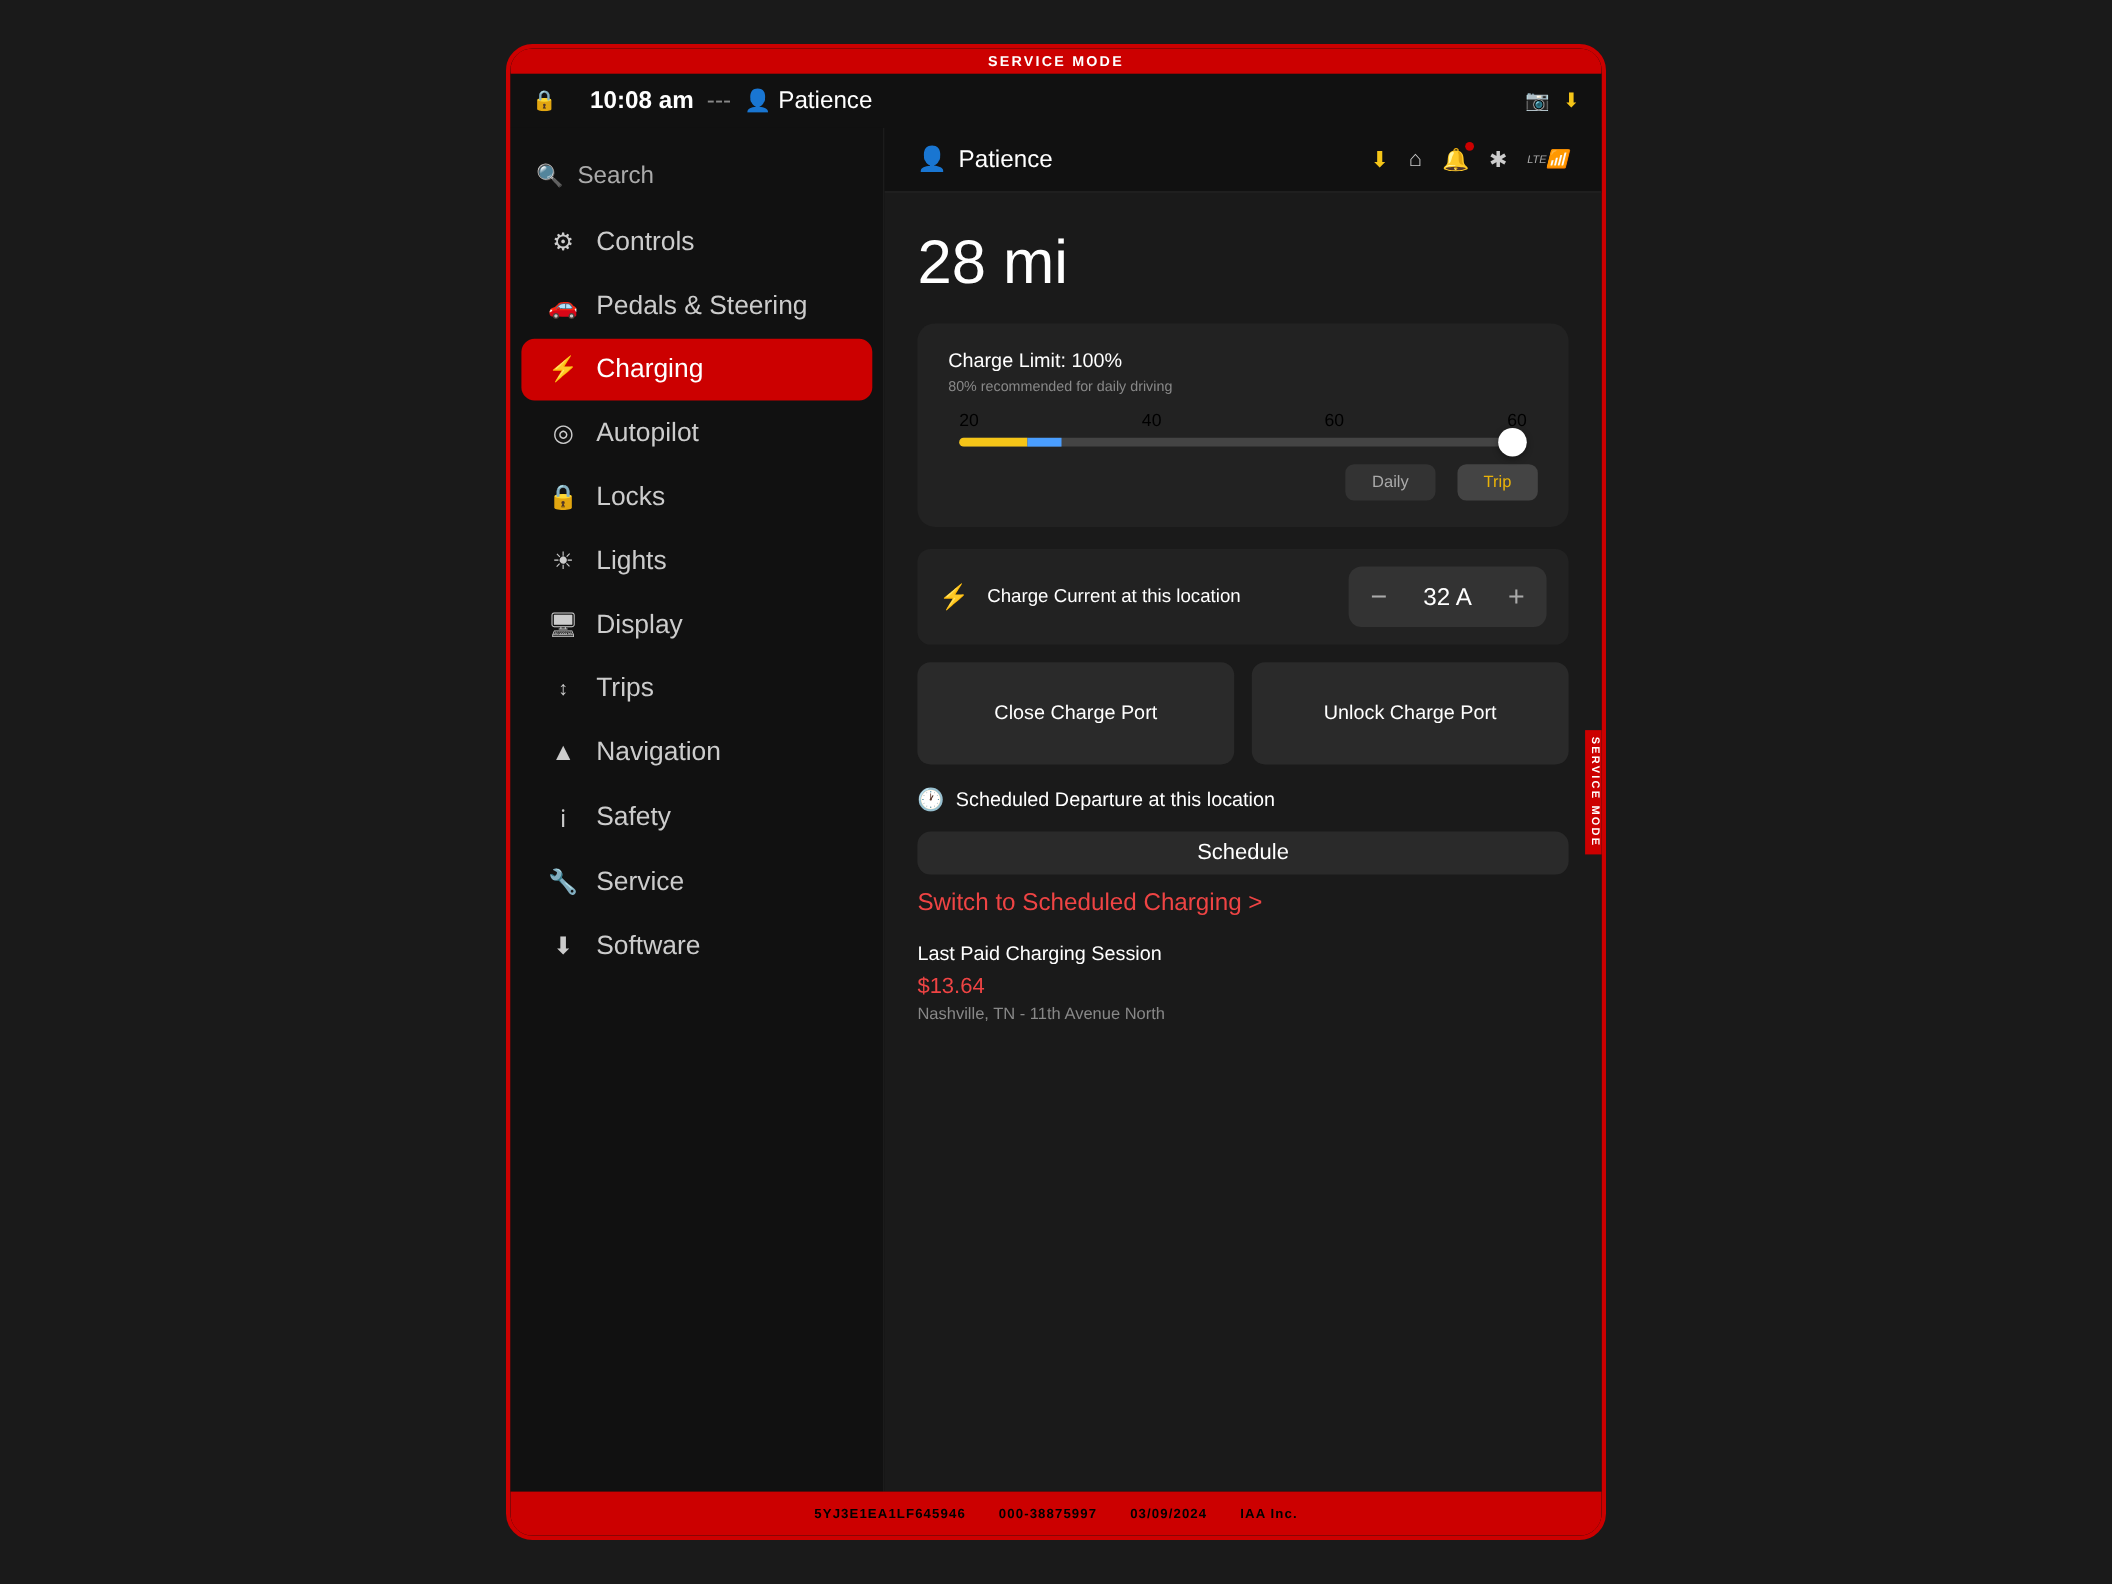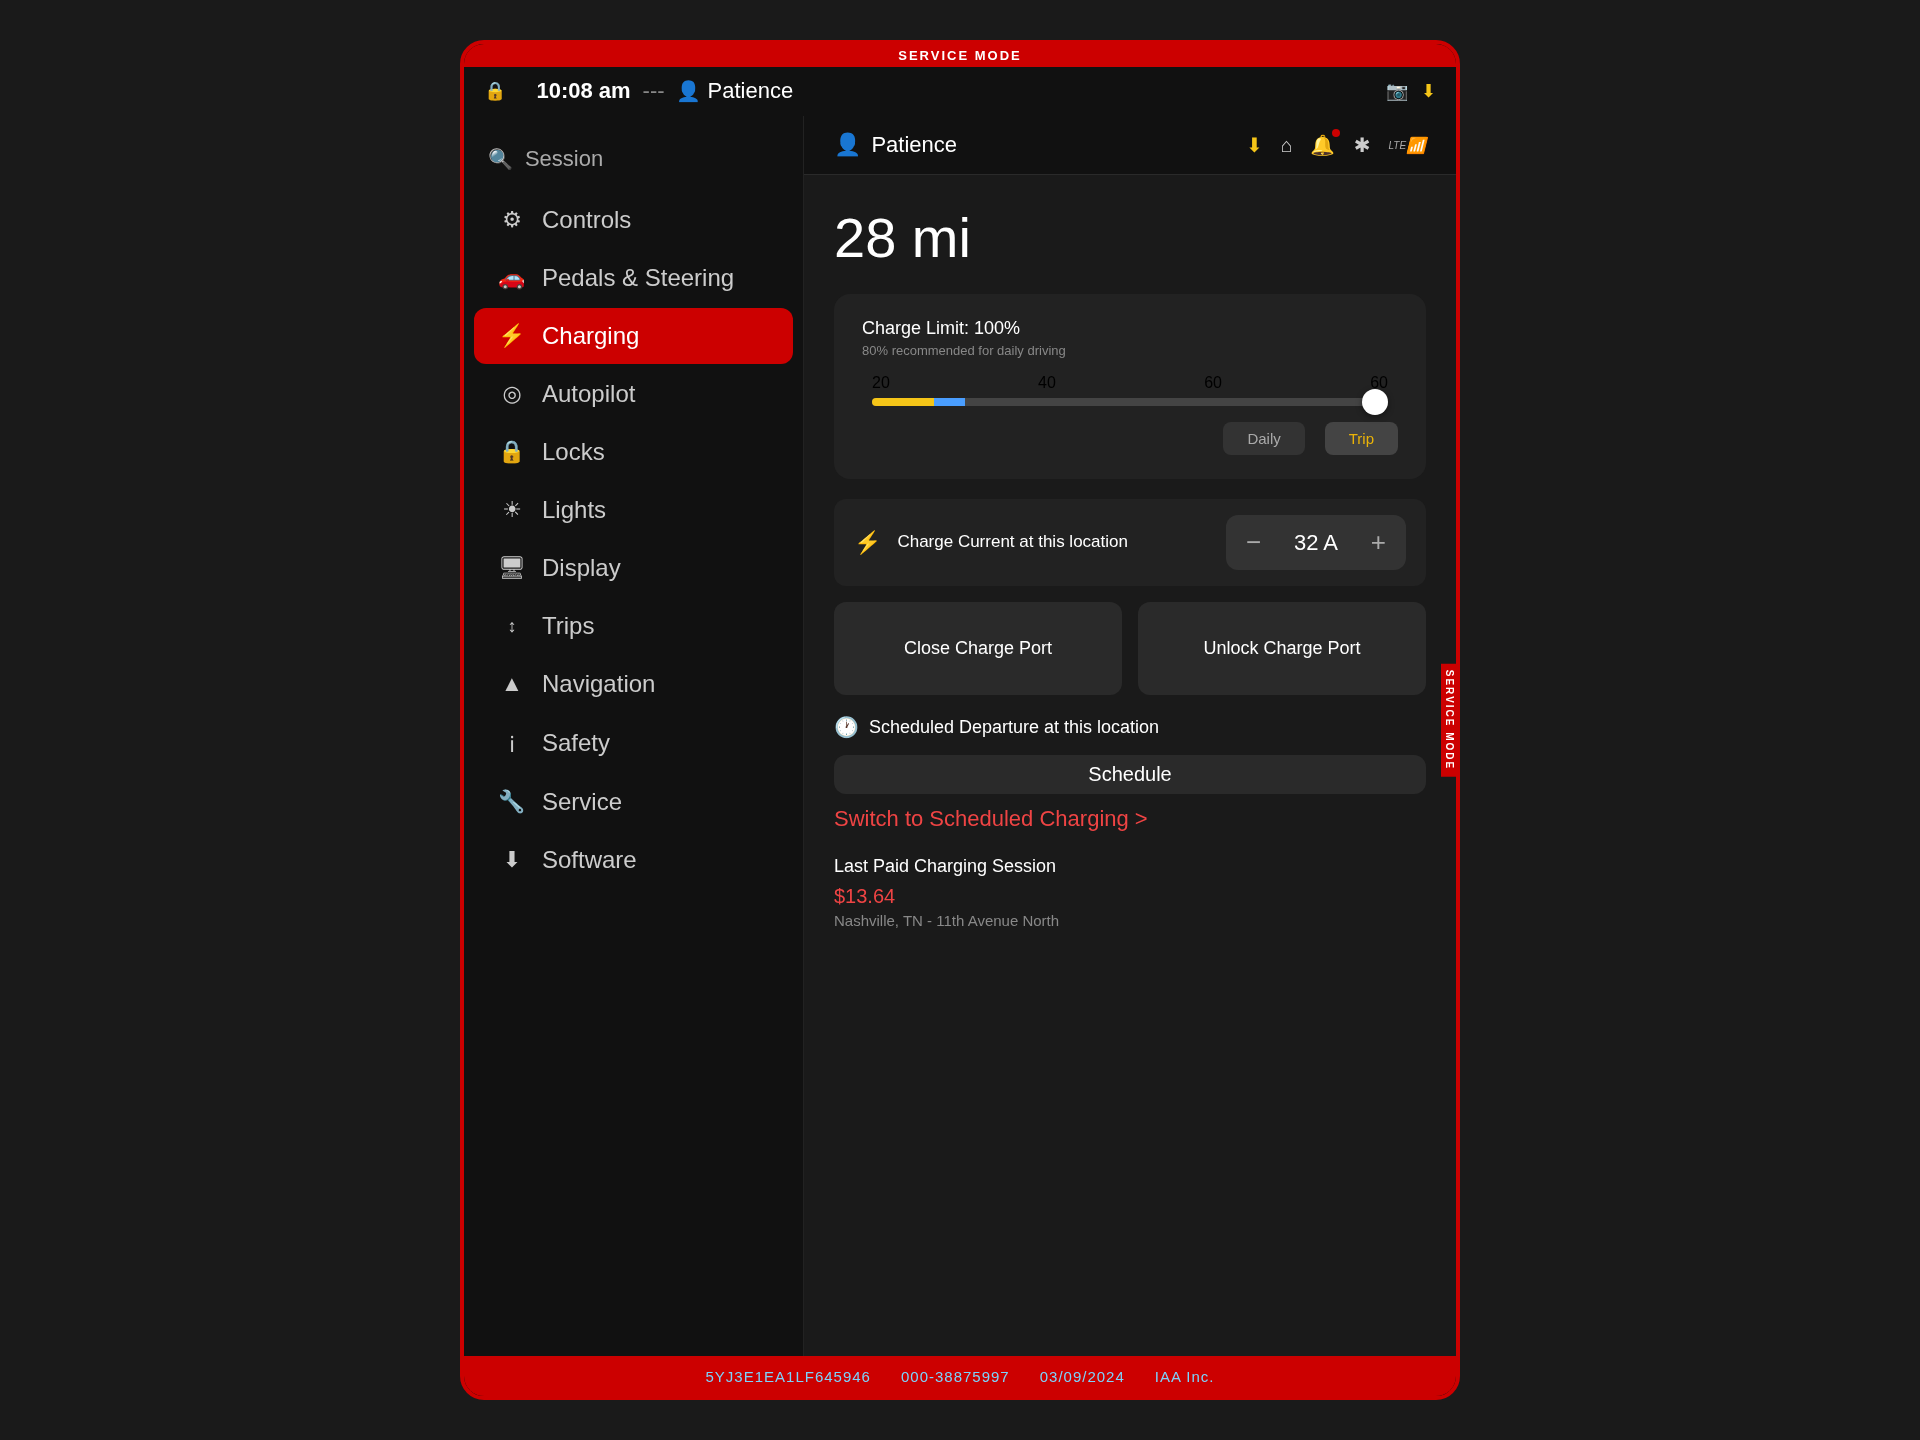--- a/index.html
+++ b/index.html
@@ -450,23 +450,23 @@
       left: 0;
       right: 0;
       height: 40px;
       background: #cc0000;
       display: flex;
       align-items: center;
       justify-content: center;
       gap: 30px;
     }
     .bottom-bar-text {
-      color: #7dd3fc;
-      font-size: 15px;
-      font-weight: 400;
+      color: #000000;
+      font-size: 12px;
+      font-weight: 700;
       letter-spacing: 1px;
     }
   </style>
 </head>
 <body>
 
 <div class="screen-outer">
 
   <div class="service-mode-banner">SERVICE MODE</div>
 
@@ -481,21 +481,21 @@
       <span class="icon-top" style="color:#f5c518;">⬇</span>
     </div>
   </div>
 
   <div class="main-layout">
 
     <div class="sidebar">
 
       <div class="search-bar">
         <span class="search-icon-el">🔍</span>
-        <span class="search-text">Session</span>
+        <span class="search-text">Search</span>
       </div>
 
       <div class="sidebar-item">
         <span class="item-icon">⚙</span>
         <span class="item-label">Controls</span>
       </div>
 
       <div class="sidebar-item">
         <span class="item-icon">🚗</span>
         <span class="item-label">Pedals &amp; Steering</span>

